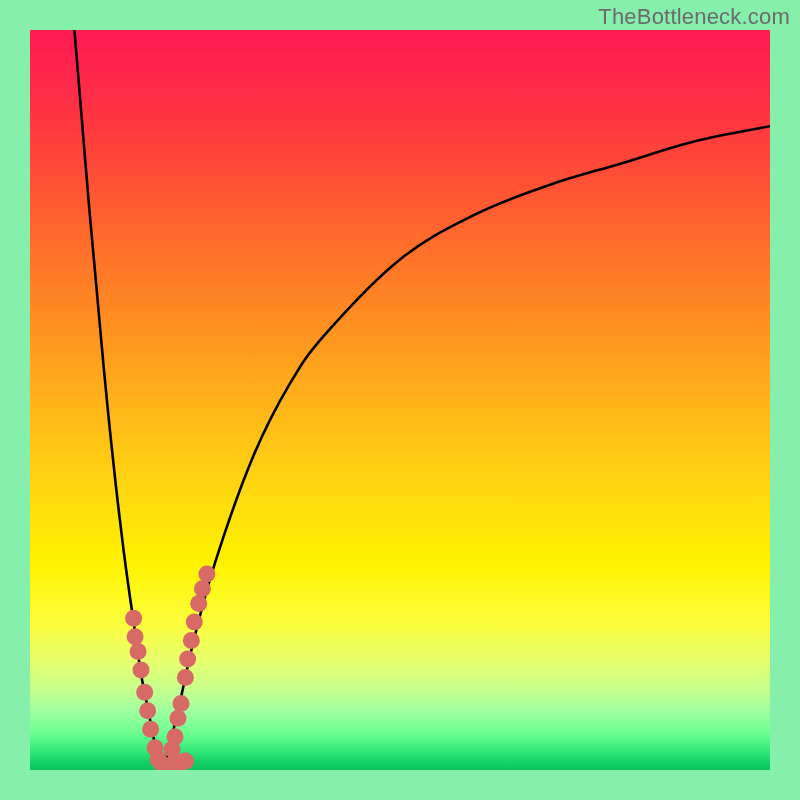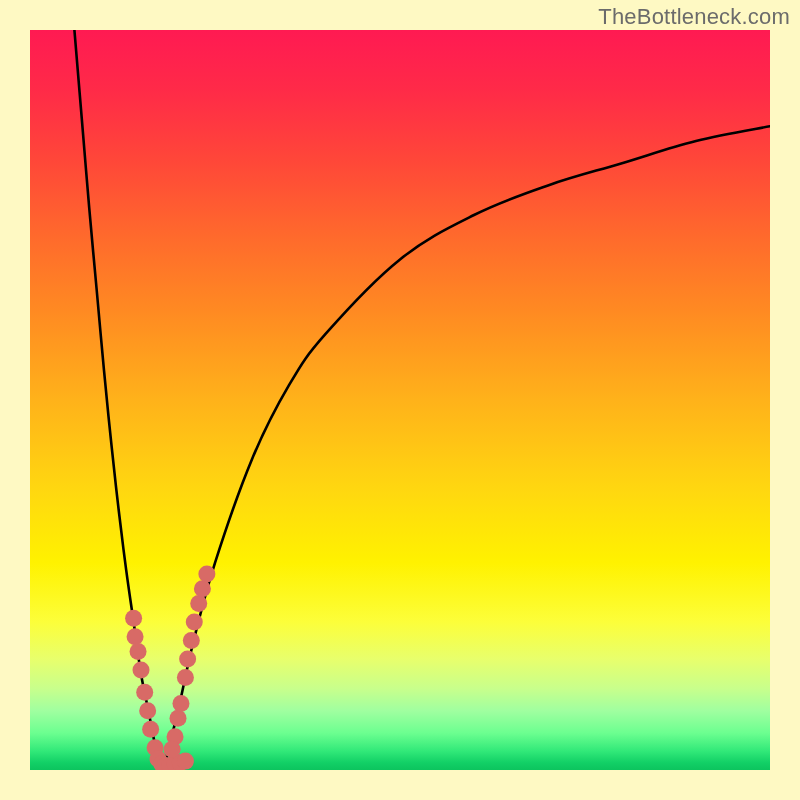--- a/index.html
+++ b/index.html
@@ -6,21 +6,21 @@
     margin: 0;
     padding: 0;
     width: 800px;
     height: 800px;
     overflow: hidden;
     font-family: Arial, Helvetica, sans-serif;
   }
   .frame {
     width: 800px;
     height: 800px;
-    background: #fef9c3;
+    background: #86efac;
     position: relative;
   }
   .plot-area {
     position: absolute;
     left: 30px;
     top: 30px;
     width: 740px;
     height: 740px;
     overflow: hidden;
   }

